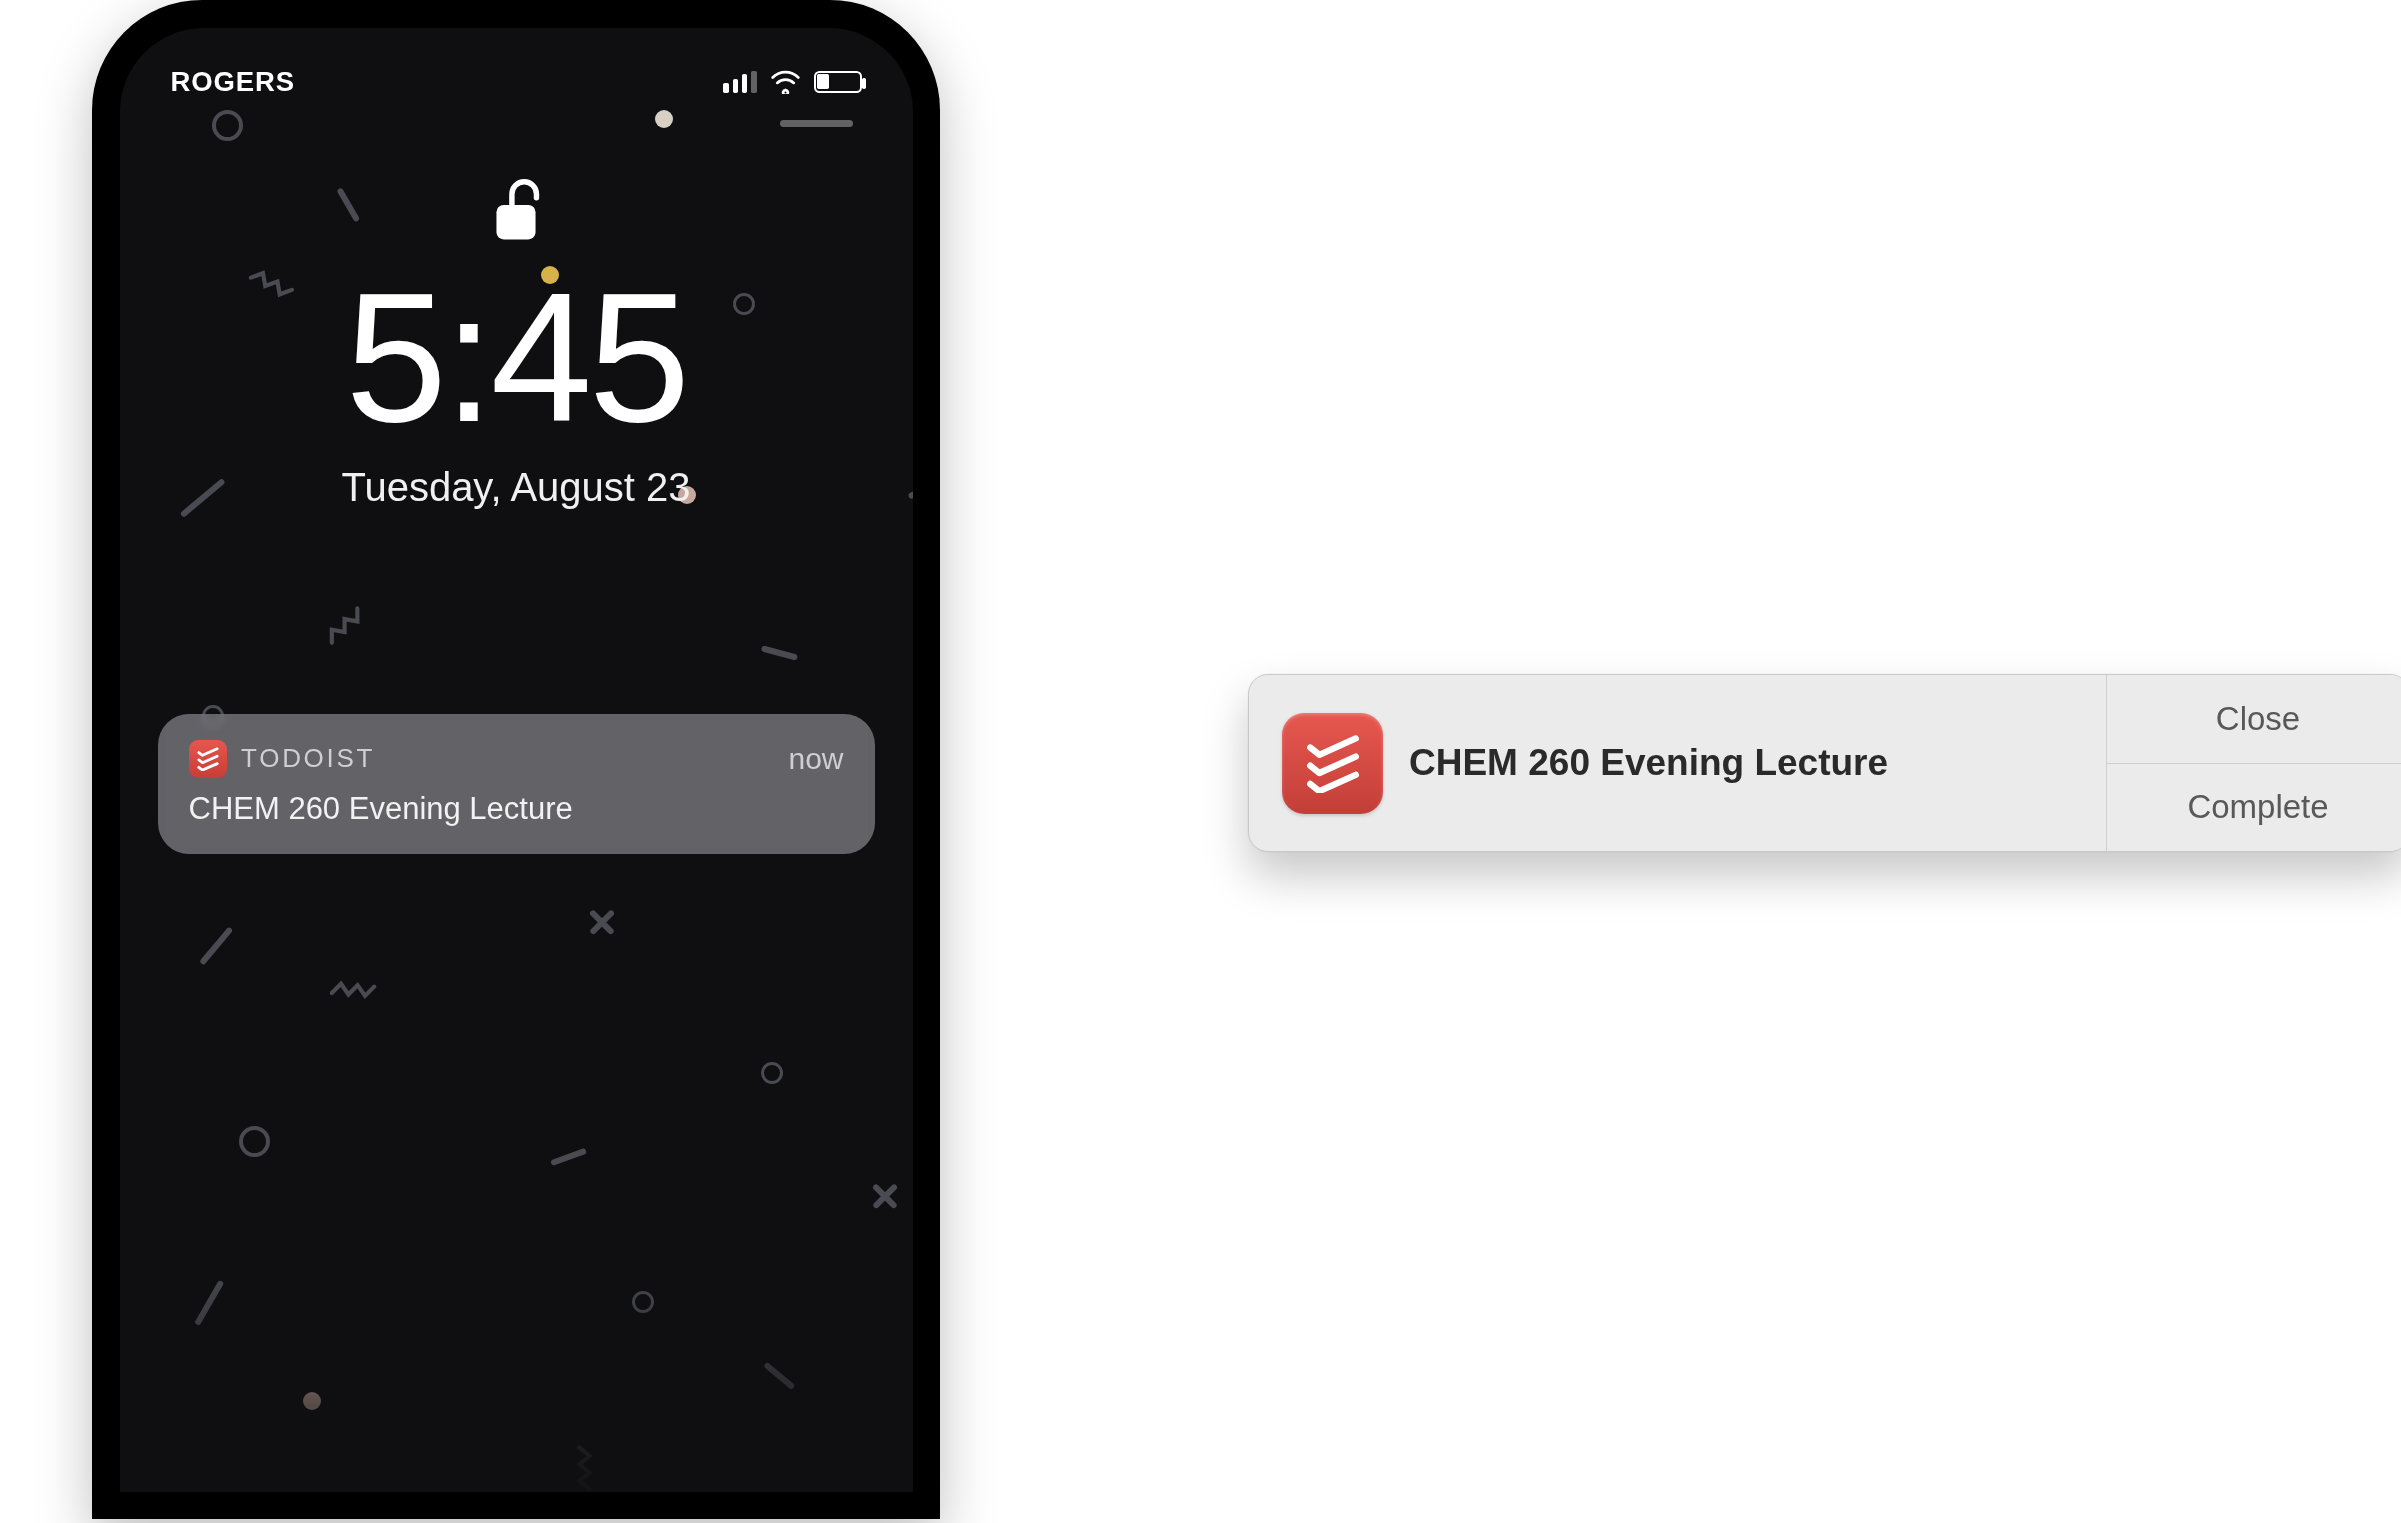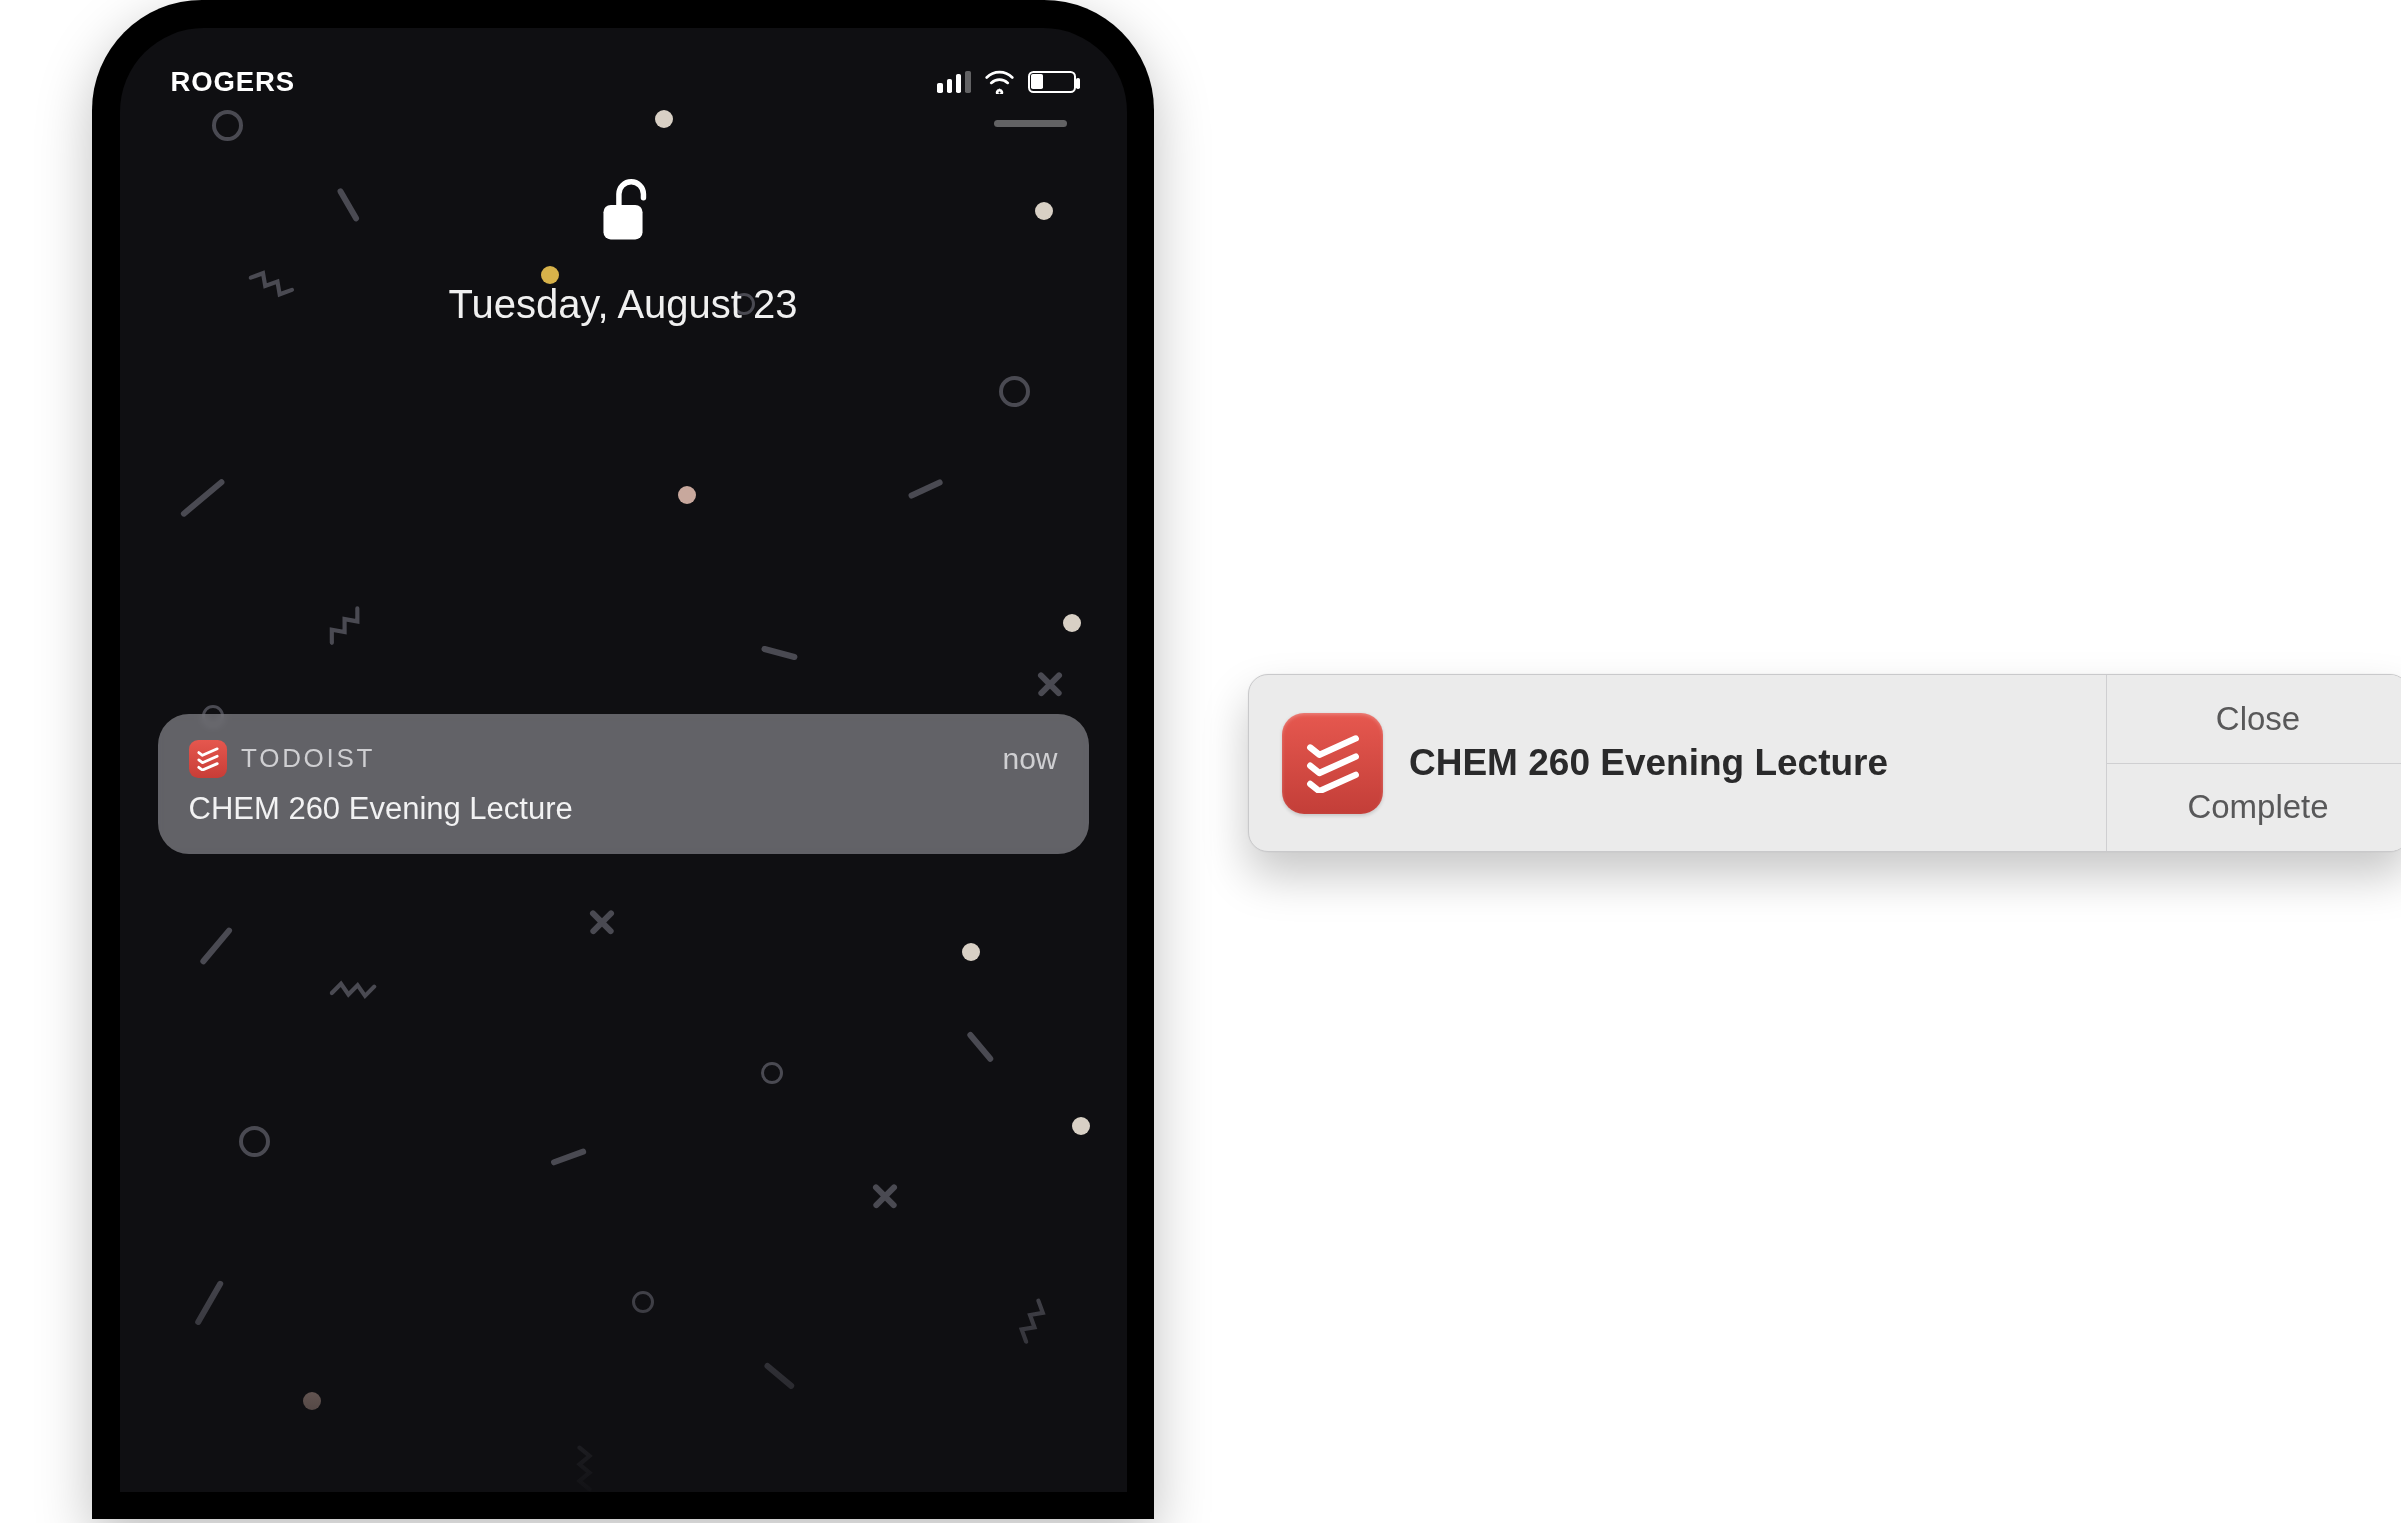--- a/index.html
+++ b/index.html
@@ -10,21 +10,21 @@
     font-family: -apple-system, BlinkMacSystemFont, "Helvetica Neue", Arial, sans-serif;
     position: relative;
     overflow: hidden;
   }
 
   
   .phone {
     position: absolute;
     left: 92px;
     top: 0;
-    width: 1062px;
+    width: 848px;
     height: 1519px;
     background: #000;
     border-radius: 110px 110px 0 0;
     padding: 27.5px;
     box-shadow: 0 18.3px 55px rgba(0,0,0,0.25);
     overflow: hidden;
   }
   .phone-screen {
     width: 100%;
     height: 100%;
@@ -336,20 +336,21 @@
 
     <div class="drag-indicator"></div>
 
     <div class="lockarea">
       <span class="lockicon">
         <svg viewBox="0 0 55 78">
           <path d="M14 34 V22 a13.5 13.5 0 0 1 27 0 v4" stroke="#fff" stroke-width="6" fill="none" stroke-linecap="round" transform="translate(9,0)"></path>
           <rect x="6" y="34" width="43" height="38" rx="8" fill="#fff"></rect>
         </svg>
       </span>
+      <div class="clock">5:45</div>
       <div class="date">Tuesday, August 23</div>
     </div>
 
     <div class="ios-notif">
       <div class="ios-notif-header">
         <div class="todoist-icon">
           <svg viewBox="0 0 26 26">
             <path d="M3 6 l4 3 l16 -7" stroke="#fff" stroke-width="3" fill="none" stroke-linecap="round" stroke-linejoin="round"></path>
             <path d="M3 14 l4 3 l16 -7" stroke="#fff" stroke-width="3" fill="none" stroke-linecap="round" stroke-linejoin="round"></path>
             <path d="M3 22 l4 3 l16 -7" stroke="#fff" stroke-width="3" fill="none" stroke-linecap="round" stroke-linejoin="round"></path>

